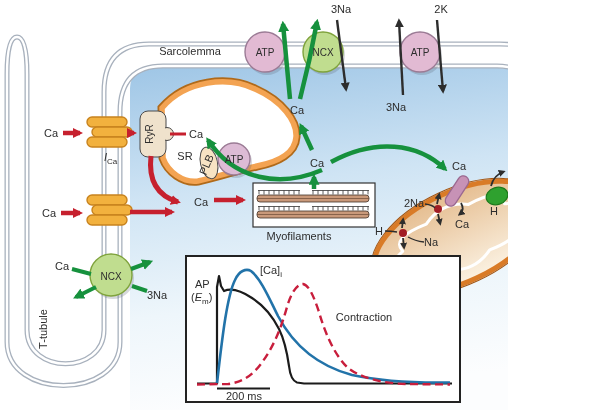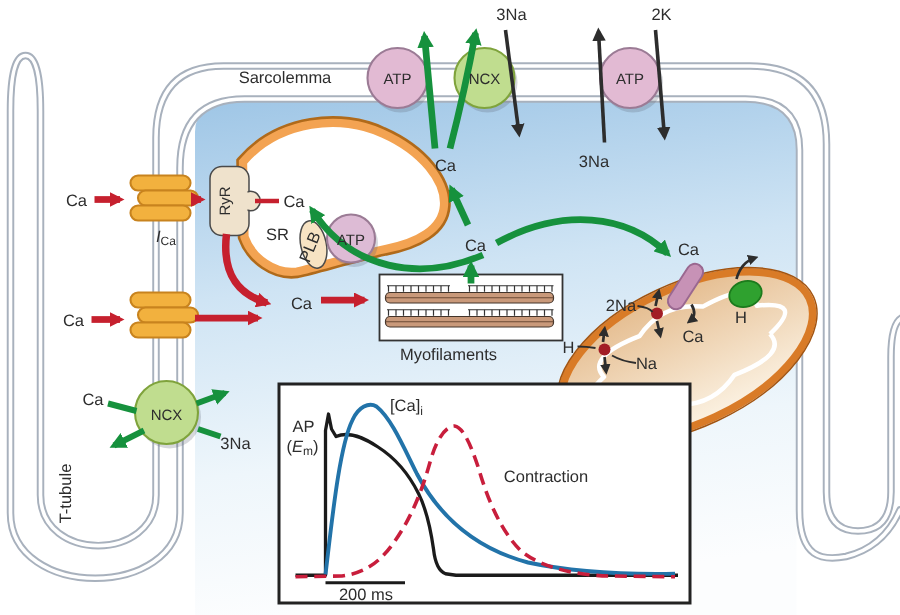--- a/index.html
+++ b/index.html
@@ -1,16 +1,16 @@
 <!DOCTYPE html>
 <html><head>
 <meta charset="utf-8">
 <style>
   html,body{margin:0;padding:0;background:#fff;}
-  .stage{position:relative;width:600px;height:410px;overflow:hidden;background:#fff;
+  .stage{position:relative;width:508px;height:410px;overflow:hidden;background:#fff;
          font-family:"Liberation Sans",sans-serif;}
   svg{position:absolute;left:0;top:0;}
   svg text{fill:#2d2d2d;font-family:"Liberation Sans",sans-serif;font-size:11px;}
   .lab-sm{font-size:10px;}
 </style>
 </head>
 <body>
 
 <div class="stage">
 <svg width="600" height="410" viewBox="0 0 600 410">

